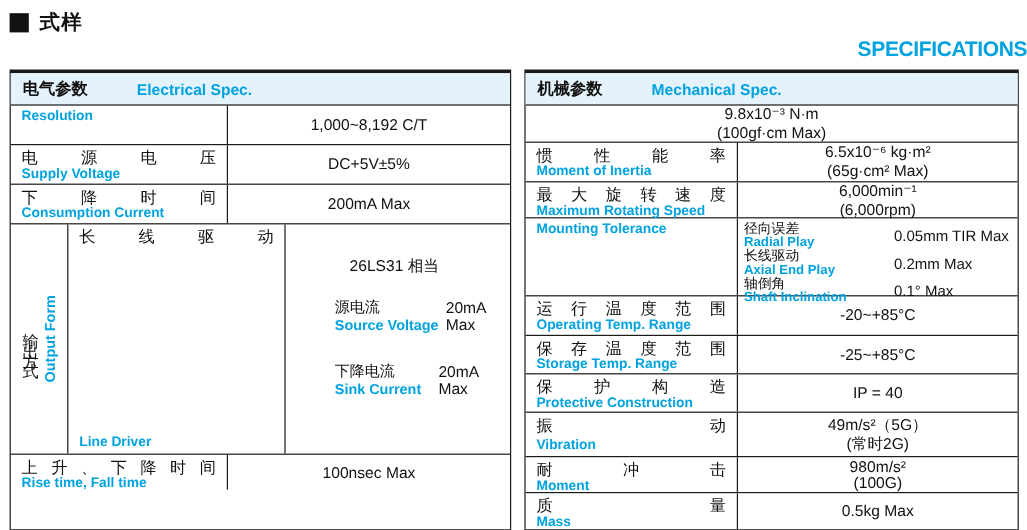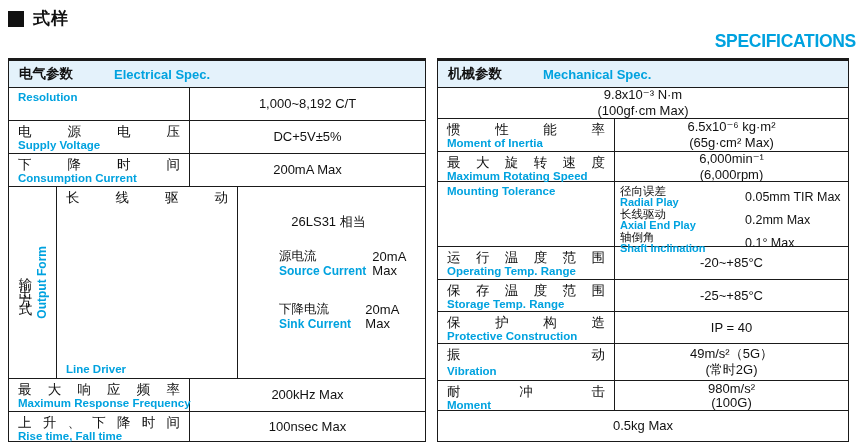--- a/index.html
+++ b/index.html
@@ -132,43 +132,34 @@
         </div>
         <div class="label sub-label">
           <div class="zh">长线驱动</div>
           <div class="en">Line Driver</div>
         </div>
         <div class="out-val">
           <div class="out-title">26LS31 相当</div>
           <div class="out-item">
             <div class="oi-label">
               <div class="oi-zh">源电流</div>
-              <div class="oi-en">Source Current</div>
+              <div class="oi-en">Source Voltage</div>
             </div>
             <div class="oi-val">20mA Max</div>
           </div>
           <div class="out-item">
             <div class="oi-label">
               <div class="oi-zh">下降电流</div>
               <div class="oi-en">Sink Current</div>
             </div>
             <div class="oi-val">20mA Max</div>
           </div>
         </div>
       </div>
 
-      <div class="row" style="height:33px">
-        <div class="label">
-          <div class="zh">最大响应频率</div>
-          <div class="en">Maximum Response Frequency</div>
-        </div>
-        <div class="val">
-          <span>200kHz Max</span>
-        </div>
-      </div>
 
       <div class="row" style="height:29px">
         <div class="label">
           <div class="zh">上升、下降时间</div>
           <div class="en">Rise time, Fall time</div>
         </div>
         <div class="val">
           <span>100nsec Max</span>
         </div>
       </div>
@@ -284,20 +275,24 @@
           <div class="zh">耐冲击</div>
           <div class="en">Moment</div>
         </div>
         <div class="val" style="line-height:14px">
           <span>980m/s²</span>
           <span>(100G)</span>
         </div>
       </div>
 
       <div class="row" style="height:30px">
+        <div class="label">
+          <div class="zh">质量</div>
+          <div class="en">Mass</div>
+        </div>
         <div class="val">
           <span>0.5kg Max</span>
         </div>
       </div>
     </section>
 
   </div>
 </div>
 
 </body></html>

